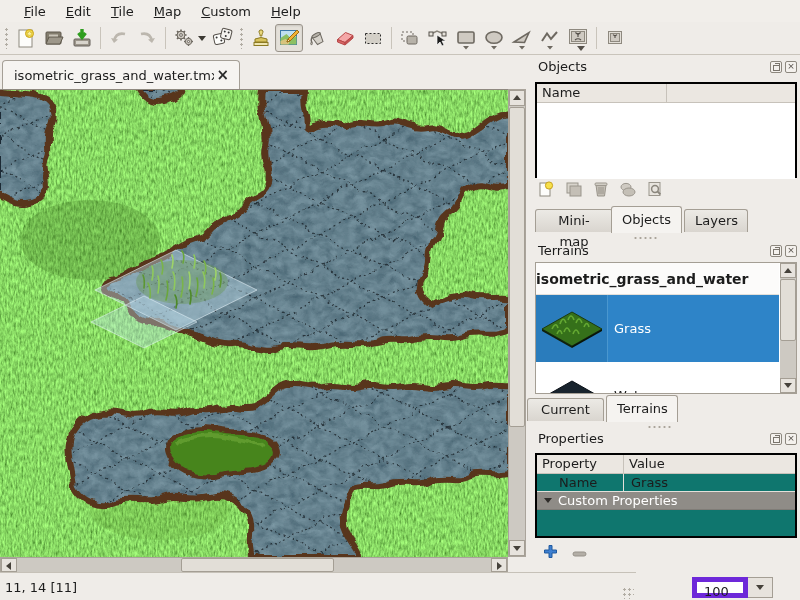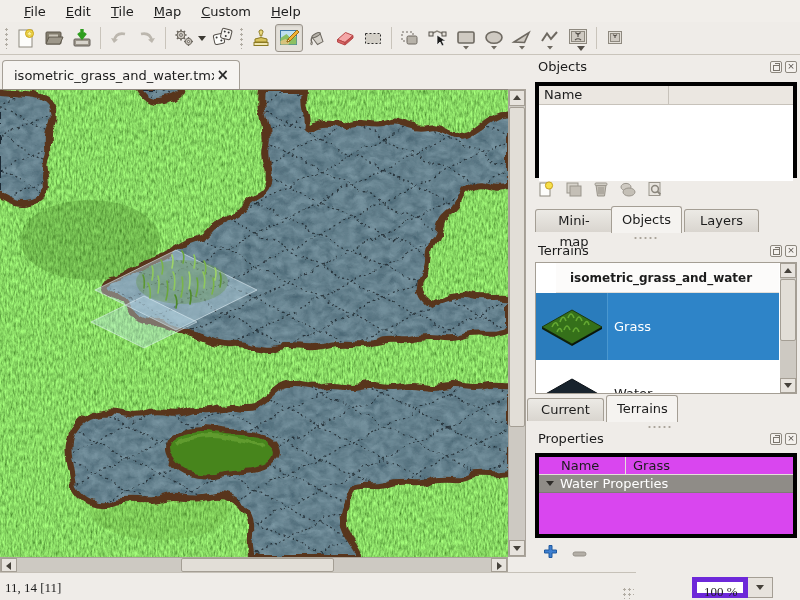--- a/index.html
+++ b/index.html
@@ -41,42 +41,42 @@
   .vscroll{left:508px;top:33px;width:18px;height:468px;border:1px solid #aaa49b;box-sizing:border-box;}
   .hscroll{left:0;top:501px;width:508px;height:16px;border:1px solid #aaa49b;box-sizing:border-box;}
 
   
   .dock{left:527px;top:56px;width:273px;height:517px;}
   .panel-title{position:absolute;font-size:13px;color:#1b1b1b;}
   .pbtns{position:absolute;display:flex;gap:3px;}
   .pbtn{width:12px;height:12px;border:1px solid #8d887f;background:#f4f1ed;border-radius:2px;box-sizing:border-box;position:relative;font-size:9px;line-height:9px;text-align:center;color:#55504a;}
   .pbtn .flt{position:absolute;left:2px;top:3px;width:5px;height:4px;border:1px solid #7a756d;}
   .pbtn .flt2{position:absolute;left:4px;top:1px;width:4px;height:3px;border-top:1px solid #7a756d;border-right:1px solid #7a756d;}
-  .table{position:absolute;background:#d946ef;border:4px solid #000000;box-sizing:border-box;}
+  .table{position:absolute;background:#0f766e;border:2px solid #000000;box-sizing:border-box;}
   .thead{display:flex;background:#ebe7e1;border-bottom:1px solid #c7c2ba;height:18px;line-height:18px;}
   .thead>div{padding-left:5px;box-sizing:border-box;border-right:1px solid #c7c2ba;}
   .small-btn{width:24px;height:21px;display:flex;align-items:center;justify-content:center;}
   .dtab{position:absolute;border:1px solid #a49e94;border-bottom:none;border-radius:3px 3px 0 0;text-align:center;box-sizing:border-box;
         background:linear-gradient(#eceae5,#d9d5cf);height:23px;line-height:21px;padding:0 10px;}
   .dtab.active{background:#f5f3f0;height:27px;line-height:25px;z-index:2;}
   .dots-h{position:absolute;width:26px;height:4px;background:radial-gradient(circle,#aaa49b 1px,transparent 1.2px);background-size:5px 4px;}
   .tlist{position:absolute;background:#fff;border:1px solid #a49e94;box-sizing:border-box;overflow:hidden;}
-  .trow-head{font-weight:bold;font-size:12px;padding:8px 0 7px 14px;border-bottom:1px solid #e3dfd9;background:#fcfbfa;margin-left:20px;}
+  .trow-head{font-weight:bold;font-size:14px;padding:8px 0 7px 0;border-bottom:1px solid #e3dfd9;background:#fcfbfa;}
   .trow{height:67px;display:flex;align-items:center;position:relative;}
   .trow.selected{background:#2e84c8;color:#fff;}
   .trow .thumb{width:72px;height:67px;display:flex;align-items:center;justify-content:center;flex:none;}
   .trow.selected .thumb{background:#2a7cbc;border-right:1px solid #4a97cf;box-sizing:border-box;}
   .trow .tname{padding-left:6px;}
   .ptable-row{display:flex;height:17px;line-height:17px;border-bottom:1px solid #e4e0da;}
   .ptable-row>div{box-sizing:border-box;}
   .grp{background:#8f8c87;color:#fff;display:flex;align-items:center;height:17px;border-bottom:1px solid #7f7c77;}
   .grp .tri{width:0;height:0;border-left:4px solid transparent;border-right:4px solid transparent;border-top:5px solid #2e2c29;margin:0 6px 0 7px;}
 
   
-  .statusbar{left:0;top:572px;width:636px;height:28px;border-top:1px solid #c6c1b8;background:#efece8;font-family:Liberation Serif, serif;}
+  .statusbar{left:0;top:572px;width:636px;height:28px;border-top:1px solid #c6c1b8;background:#efece8;}
   .status-text{position:absolute;top:7px;font-size:13px;}
   .zoom-combo{position:absolute;left:692px;top:4px;width:81px;height:21px;display:flex;}
   .zoom-field{width:56px;height:21px;background:#fff;border:5px solid #6d28d9;box-sizing:border-box;line-height:19px;padding-left:7px;}
   .zoom-btn{width:25px;height:21px;background:#e7e3dd;border:1px solid #a49e94;border-left:none;box-sizing:border-box;}
   .zoom-btn .tri-dn{margin:7px auto;}
   .grip{position:absolute;right:2px;bottom:2px;width:12px;height:12px;
         background:radial-gradient(circle,#b1aca3 1.1px,transparent 1.2px);background-size:5px 5px;}
 </style>
 </head>
 <body>
@@ -450,21 +450,21 @@
         <svg width="20" height="18">
           <rect x="4" y="2.5" width="11" height="13" fill="#e8e4de" stroke="#9a958c"></rect>
           <circle cx="10" cy="9" r="3.4" fill="none" stroke="#8a857c" stroke-width="1.5"></circle>
           <path d="M12.4,11.4 l3,3" stroke="#8a857c" stroke-width="1.8"></path>
         </svg>
       </div>
   </div>
 
   <div class="dtab" style="left:8px;top:153px;width:78px">Mini-map</div>
   <div class="dtab active" style="left:84px;top:150px;width:71px">Objects</div>
-  <div class="dtab" style="left:157px;top:153px;width:75px">Layers</div>
+  <div class="dtab" style="left:157px;top:153px;width:64px">Layers</div>
   <div class="dots-h" style="left:106px;top:180px"></div>
 
   <div class="panel-title" style="left:11px;top:187px">Terrains</div>
   <div class="pbtns" style="left:243px;top:189px">
     <div class="pbtn">
         <span class="flt"></span>
         <span class="flt2"></span>
       </div>
     <div class="pbtn">×</div>
   </div>
@@ -509,27 +509,31 @@
 
   <div class="panel-title" style="left:11px;top:375px">Properties</div>
   <div class="pbtns" style="left:243px;top:377px">
     <div class="pbtn">
         <span class="flt"></span>
         <span class="flt2"></span>
       </div>
     <div class="pbtn">×</div>
   </div>
   <div class="table" style="left:8px;top:397px;width:262px;height:85px">
+    <div class="thead">
+      <div style="width:87px">Property</div>
+      <div style="flex:1;border-right:none">Value</div>
+    </div>
     <div class="ptable-row">
       <div style="width:87px;padding-left:22px;border-right:1px solid #e4e0da">Name</div>
       <div style="flex:1;padding-left:7px">Grass</div>
     </div>
     <div class="grp">
       <span class="tri"></span>
-      <span>Water Properties</span>
+      <span>Custom Properties</span>
     </div>
   </div>
   <div class="abs" style="left:16px;top:488px;display:flex;gap:14px;align-items:center">
     <span><svg width="15" height="15">
           <path d="M6,1.5 h3 v4.5 h4.5 v3 h-4.5 v4.5 h-3 v-4.5 h-4.5 v-3 h4.5 z" fill="#3d7fd0" stroke="#215a9e"></path>
         </svg></span>
     <span><svg width="15" height="8">
           <rect x="1" y="2" width="13" height="4" rx="2" fill="#b3aea6" stroke="#97928a"></rect>
         </svg></span>
   </div>

